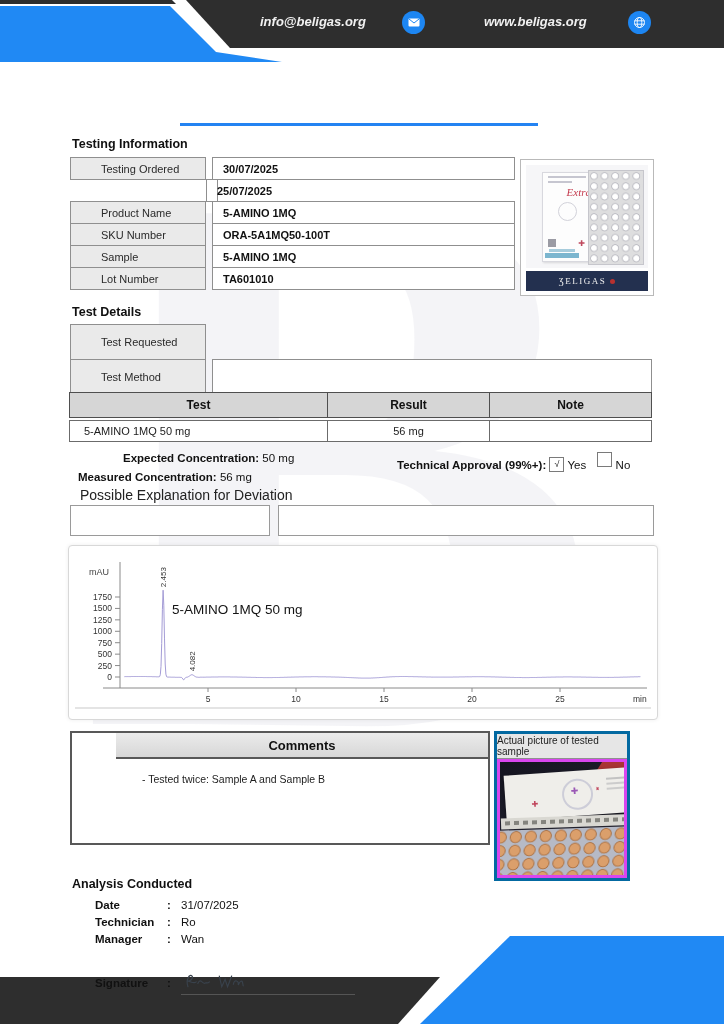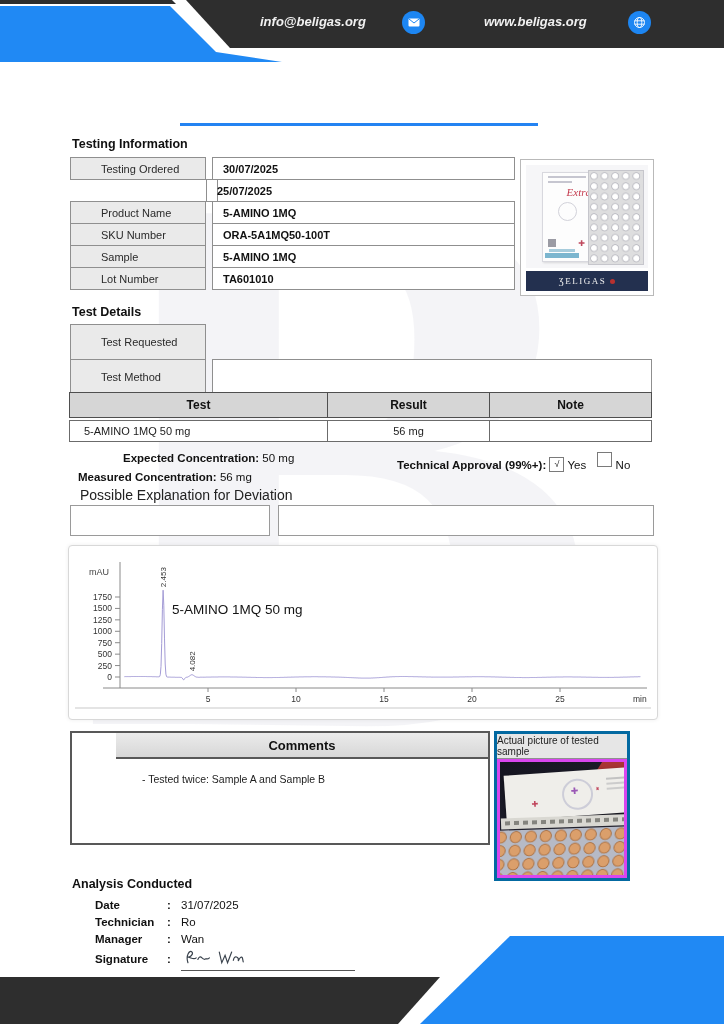--- a/index.html
+++ b/index.html
@@ -322,21 +322,21 @@
     <div class="an-row">
       <span class="an-label">Technician</span>
       <span class="an-colon">:</span>
       <span>Ro</span>
     </div>
     <div class="an-row">
       <span class="an-label">Manager</span>
       <span class="an-colon">:</span>
       <span>Wan</span>
     </div>
-    <div class="an-row" style="height:22px;">
+    <div class="an-row" style="height:22px;margin-top:24px;">
       <span class="an-label">Signature</span>
       <span class="an-colon">:</span>
       <span class="sig-wrap">
         <svg width="66" height="20" viewBox="0 0 80 24">
           <g fill="none" stroke="#39424c" stroke-width="1.4" stroke-linecap="round">
             <path d="M6,19 C3,10 8,3 11,6 C13,9 8,13 5,12 C9,12 13,16 16,13"></path>
             <path d="M18,15 q2,-5 5,-2 t5,1 q2,1 4,-1"></path>
             <path d="M44,6 l3,13 l4,-9 l3,9 l5,-13"></path>
             <path d="M61,16 q1,-5 4,-4 q3,1 2,5 q3,-7 5,-4 l1,5"></path>
           </g>

